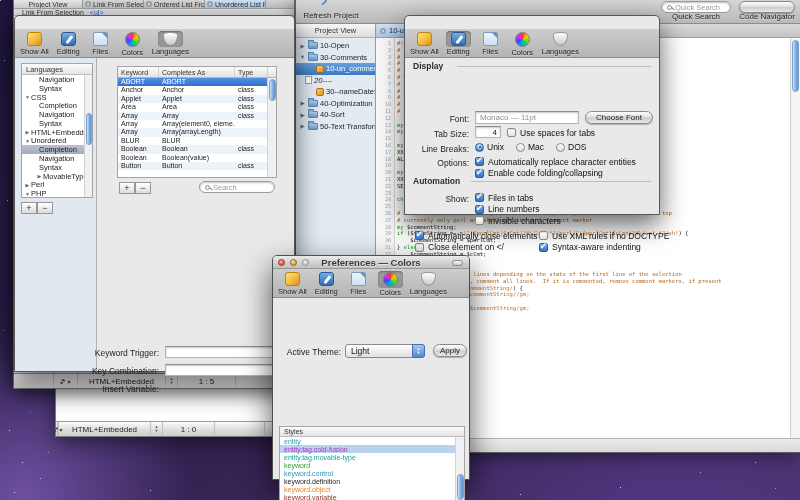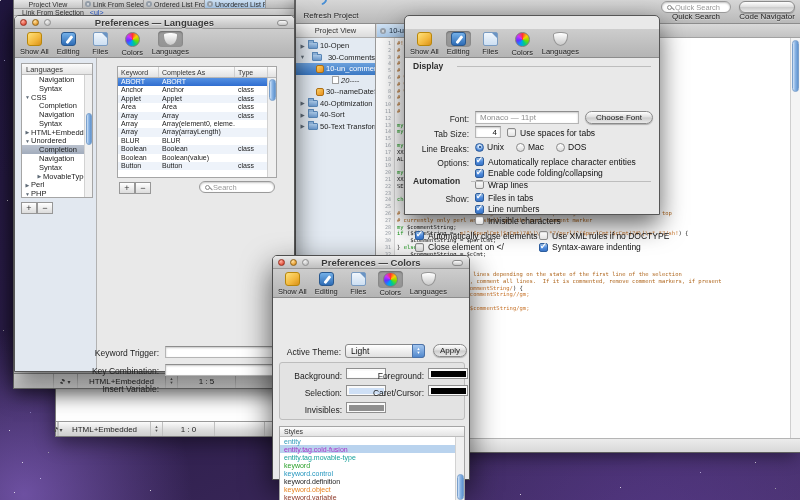--- a/index.html
+++ b/index.html
@@ -309,31 +309,31 @@
       <div class="edtb-label" style="left:438px;width:66px;text-align:center">Code Navigator</div>
     </div>
     <div id="ed-sidebar">
       <div id="ed-sidehead">Project View</div>
       <div id="ed-tree">
           <div class="trow" style="padding-left: 3px;">
             <div class="disc">▶</div>
             <div class="tico tico-folder"></div>
             <div>10-Open</div>
           </div>
-          <div class="trow" style="padding-left: 3px; justify-content: space-between;">
+          <div class="trow" style="padding-left: 3px;">
             <div class="disc">▼</div>
             <div class="tico tico-folder"></div>
             <div>30-Comments</div>
           </div>
           <div class="trow sel" style="padding-left: 11px;">
             <div class="disc"></div>
             <div class="tico tico-script"></div>
             <div>10-un_comment…</div>
           </div>
-          <div class="trow" style="padding-left: 27px; font-style: italic;">
+          <div class="trow" style="padding-left: 0; font-style: italic;">
             <div class="disc"></div>
             <div class="tico tico-doc"></div>
             <div>20----</div>
           </div>
           <div class="trow" style="padding-left: 11px;">
             <div class="disc"></div>
             <div class="tico tico-script"></div>
             <div>30--nameDateStr…</div>
           </div>
           <div class="trow" style="padding-left: 3px;">
@@ -447,29 +447,20 @@
       </div>
     <div id="ed-vsb">
         <div class="bluethumb"></div>
       </div>
     <div id="ed-hsb">
         <div class="thumb"></div>
       </div>
   </div>
 
   <div class="win" id="pLang">
-    <div class="titlebar">
-      <div class="tlights">
-        <div class="tl tl-red"></div>
-        <div class="tl tl-yel"></div>
-        <div class="tl tl-gry"></div>
-      </div>
-      <div class="wtitle">Preferences — Languages</div>
-      <div class="ovaltoggle"></div>
-    </div>
     <div class="ptoolbar">
         <div class="tbitem">
           <div class="icwrap">
             <div class="ic ic-show-all"></div>
           </div>
           <div class="tblabel">Show All</div>
         </div>
         <div class="tbitem">
           <div class="icwrap">
             <div class="ic ic-editing"></div>
@@ -718,24 +709,20 @@
               <span class="tick">✓</span>
             </div>
             <div>Automatically replace character entities</div>
           </div>
           <div class="cbrow">
             <div class="cb on">
               <span class="tick">✓</span>
             </div>
             <div>Enable code folding/collapsing</div>
           </div>
-          <div class="cbrow">
-            <div class="cb"></div>
-            <div>Wrap lines</div>
-          </div>
         </div>
       <div class="flabel" style="right:190px;top:136px">Show:</div>
       <div id="pe-show">
           <div class="cbrow">
             <div class="cb on">
               <span class="tick">✓</span>
             </div>
             <div>Files in tabs</div>
           </div>
           <div class="cbrow">
@@ -823,42 +810,20 @@
     <div class="pcontent">
       <div class="flabel" style="right:128px;top:49px">Active Theme:</div>
       <div id="pc-popup">
         <span>Light</span>
         <span class="cap">
             <span>▲</span>
             <span>▼</span>
           </span>
       </div>
       <div class="pill" id="pc-apply">Apply</div>
-      <div id="pc-well">
-        <div class="flabel" style="right:122px;top:8px">Background:</div>
-        <div class="swatch" style="left:66px;top:5px">
-            <div style="background: rgb(255, 255, 255);"></div>
-          </div>
-        <div class="flabel" style="right:40px;top:8px">Foreground:</div>
-        <div class="swatch" style="left:148px;top:5px">
-            <div style="background: rgb(0, 0, 0);"></div>
-          </div>
-        <div class="flabel" style="right:122px;top:25px">Selection:</div>
-        <div class="swatch" style="left:66px;top:22px">
-            <div style="background: rgb(207, 224, 246);"></div>
-          </div>
-        <div class="flabel" style="right:40px;top:25px">Caret/Cursor:</div>
-        <div class="swatch" style="left:148px;top:22px">
-            <div style="background: rgb(0, 0, 0);"></div>
-          </div>
-        <div class="flabel" style="right:122px;top:42px">Invisibles:</div>
-        <div class="swatch" style="left:66px;top:39px">
-            <div style="background: rgb(143, 143, 143);"></div>
-          </div>
-      </div>
       <div id="pc-styles">
         <div id="pc-styleshead">Styles</div>
         <div id="pc-stylerows">
             <div class="strow" style="color: rgb(47, 154, 184);">entity</div>
             <div class="strow sel" style="color: rgb(168, 50, 200);">entity.tag.cold-fusion</div>
             <div class="strow" style="color: rgb(24, 162, 155);">entity.tag.movable-type</div>
             <div class="strow" style="color: rgb(43, 161, 43);">keyword</div>
             <div class="strow" style="color: rgb(37, 150, 190);">keyword.control</div>
             <div class="strow" style="color: rgb(34, 34, 34);">keyword.definition</div>
             <div class="strow" style="color: rgb(232, 130, 30);">keyword.object</div>

